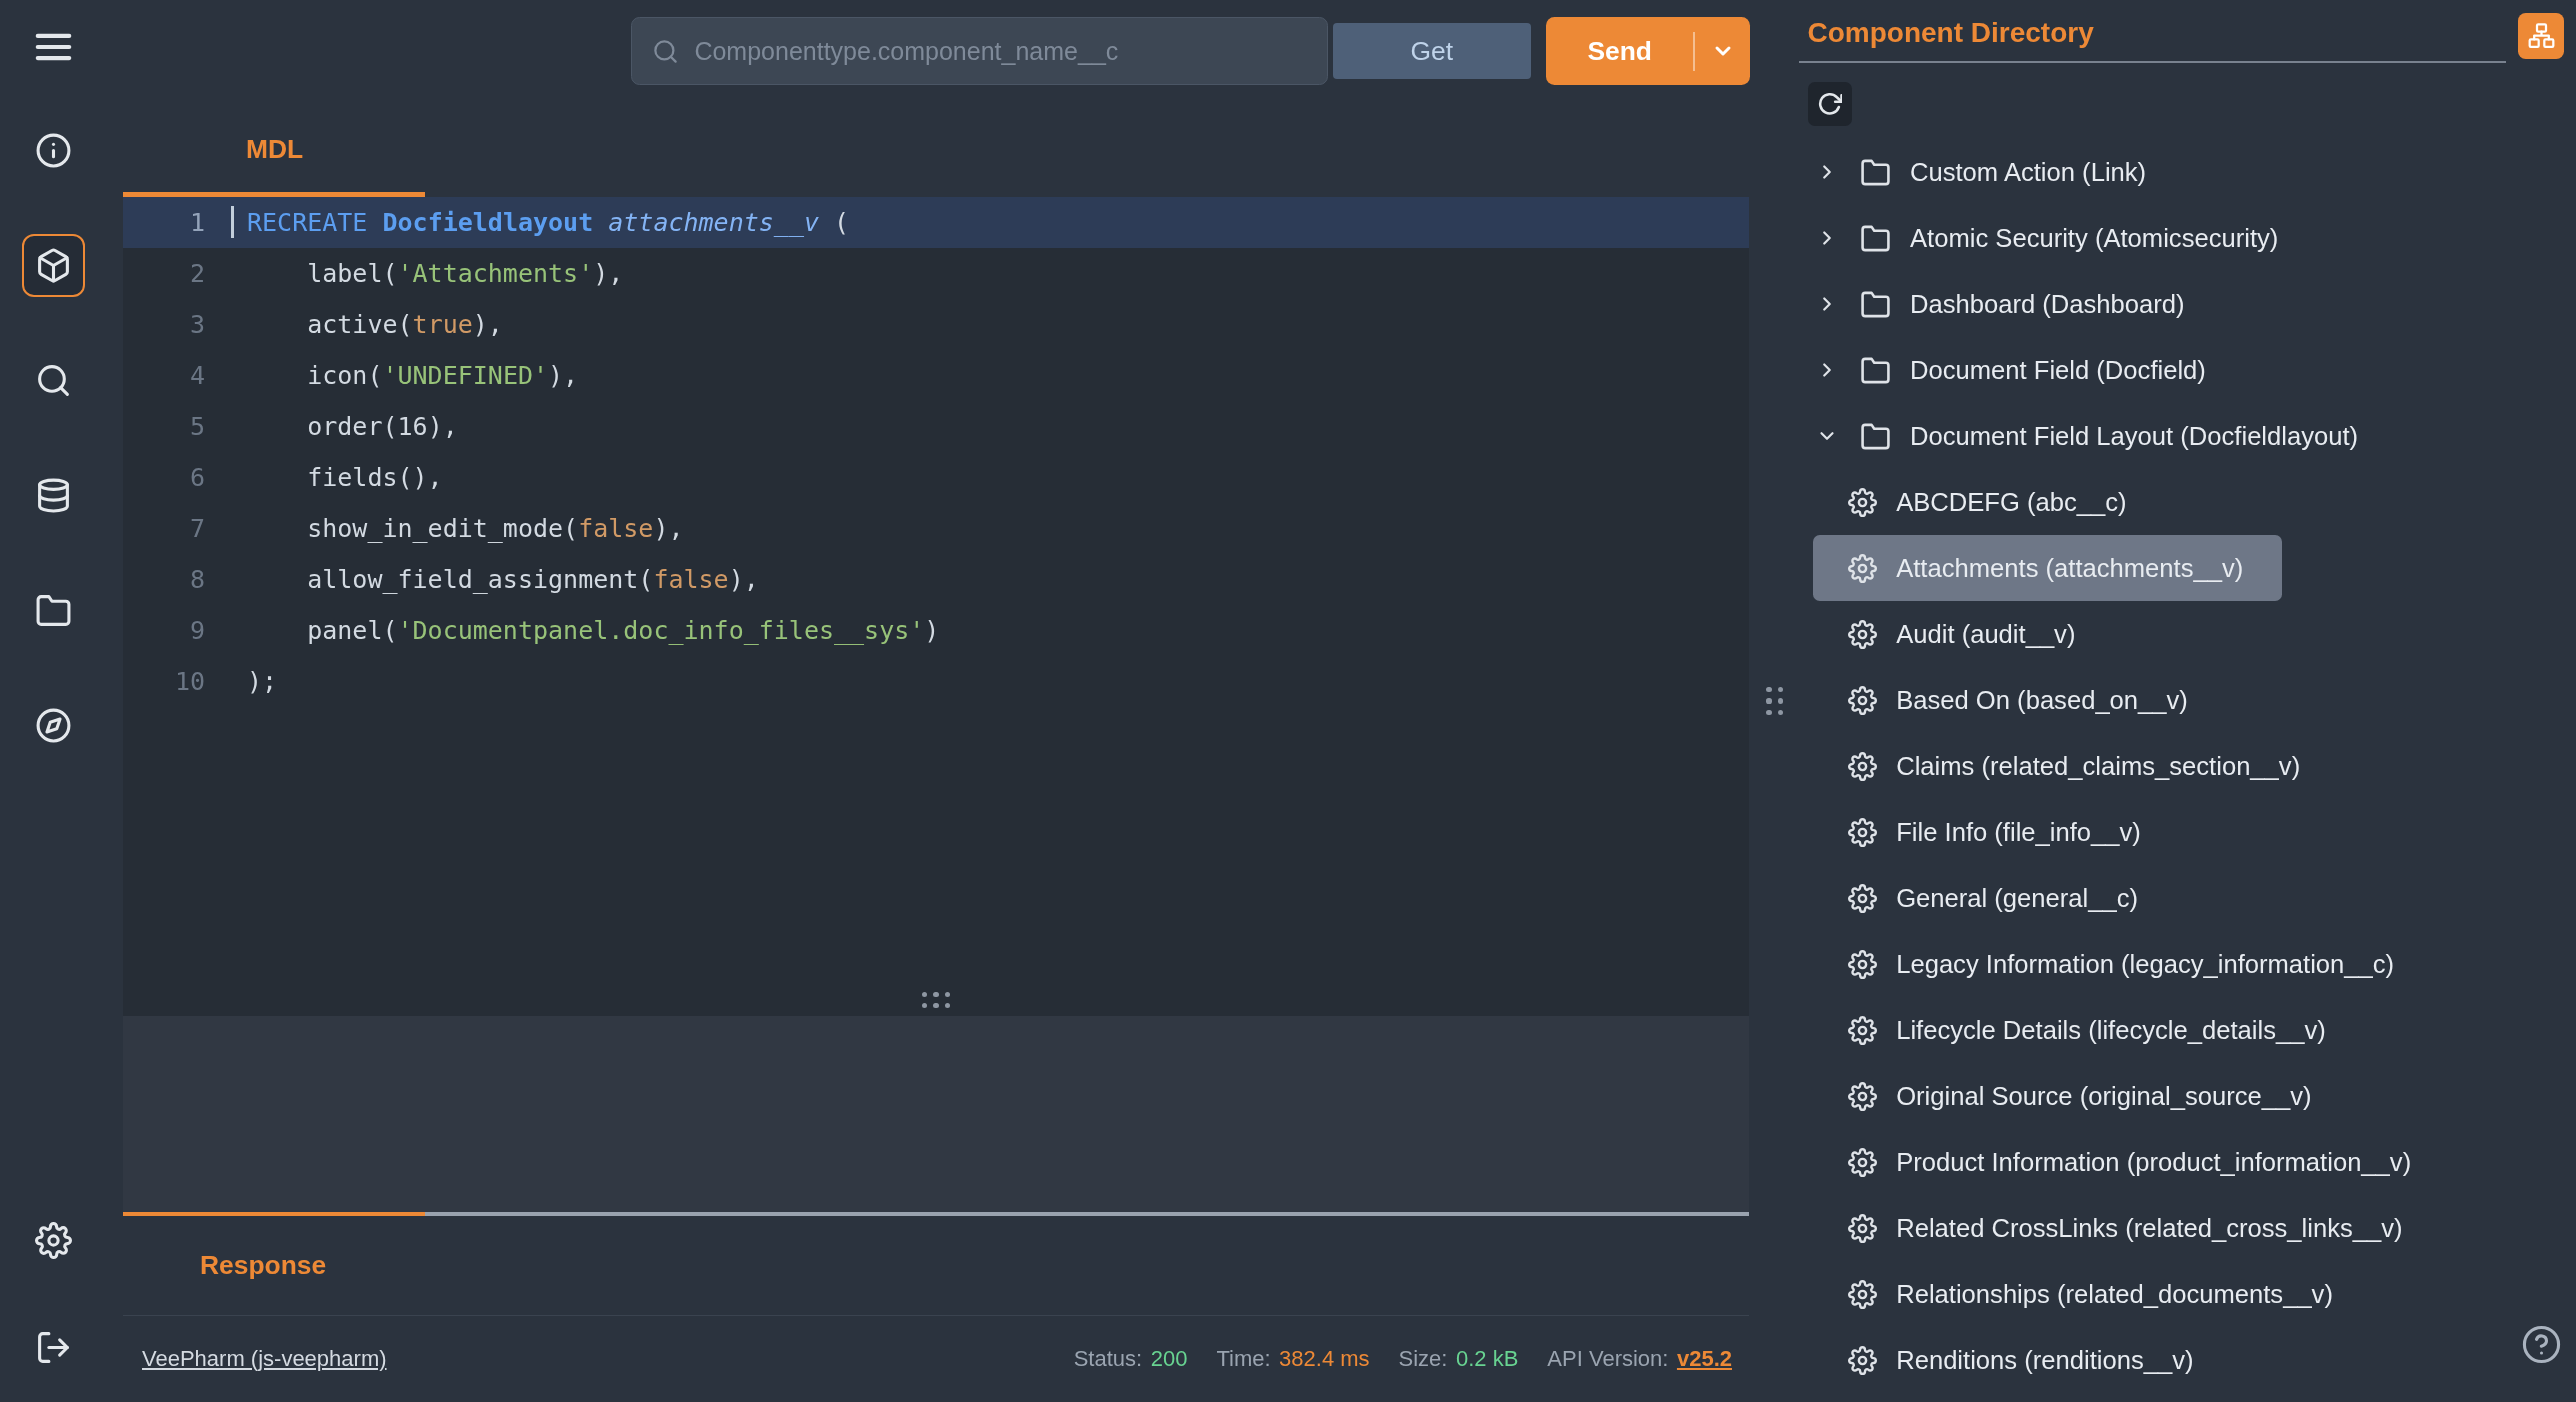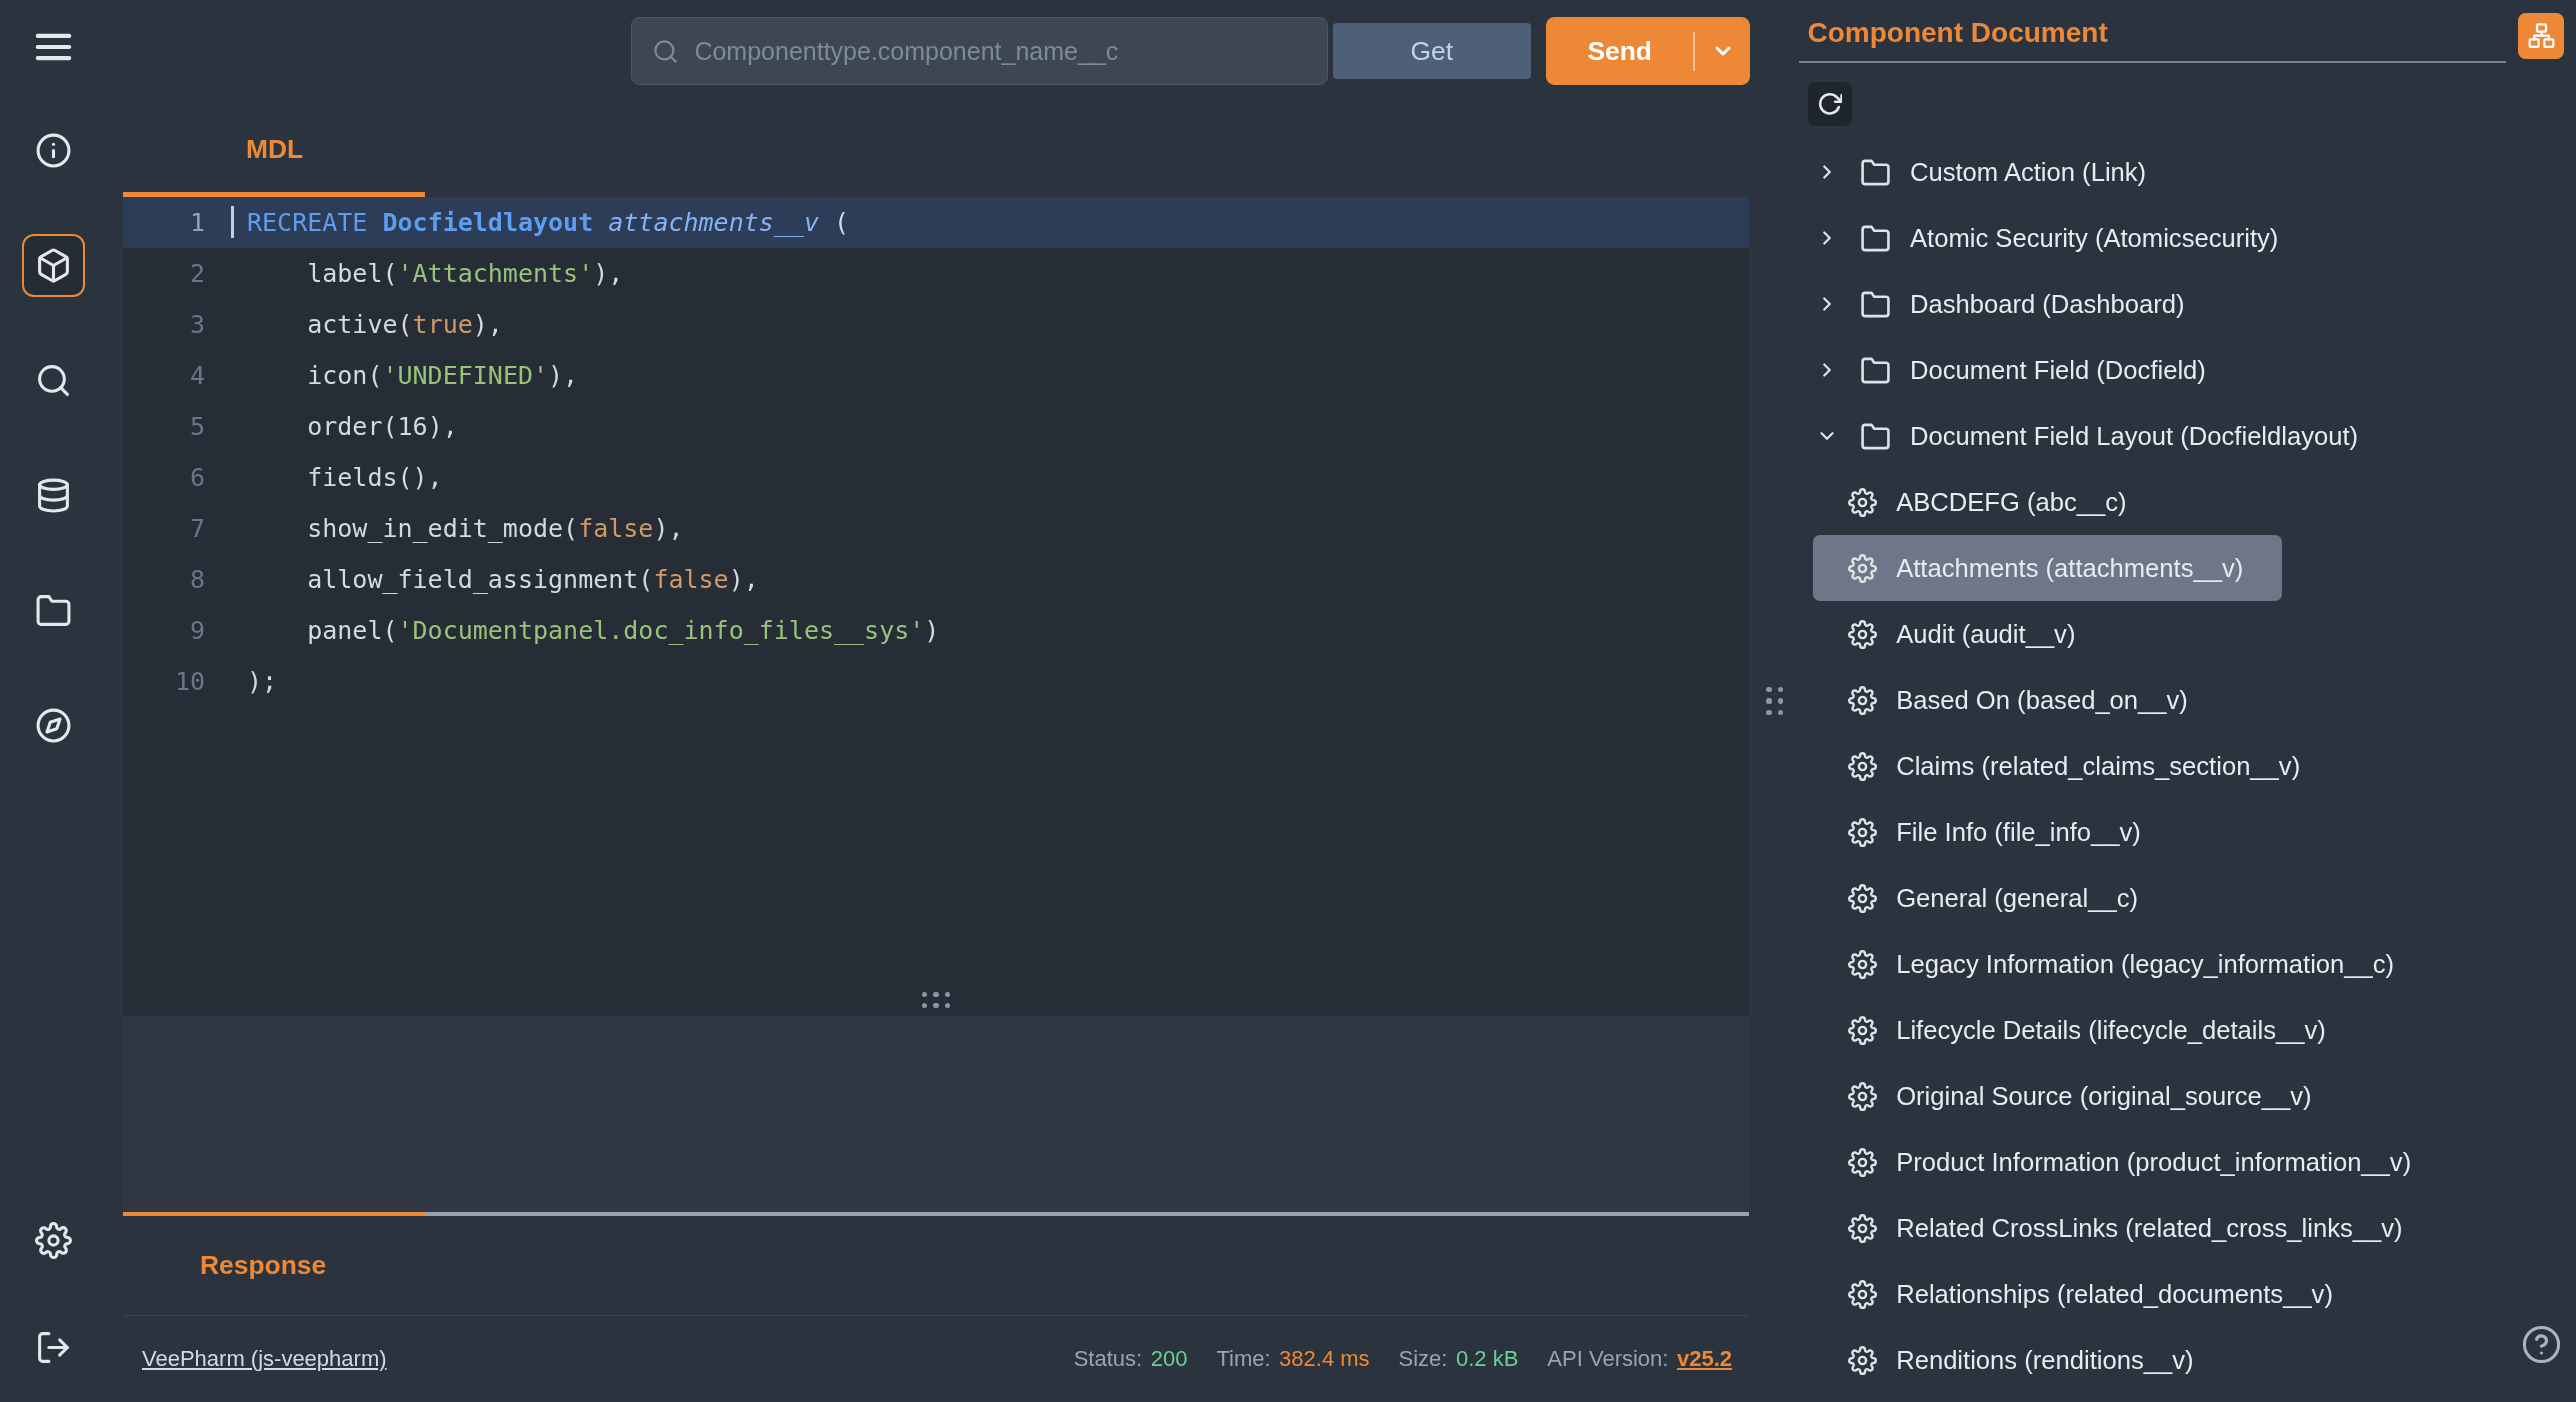--- a/index.html
+++ b/index.html
@@ -310,21 +310,21 @@
         <span class="dot"></span>
       <span class="dot"></span>
         <span class="dot"></span>
       <span class="dot"></span>
         <span class="dot"></span>
     </div>
   </div>
 
   <div class="right-panel">
     <div class="rp-header">
-      <span class="rp-title">Component Document</span>
+      <span class="rp-title">Component Directory</span>
     </div>
     <div class="rp-divider"></div>
     <div class="rp-refresh">
       <svg width="25.6" height="25.6" viewBox="0 0 24 24" fill="none" stroke="currentColor" stroke-width="2.4" stroke-linecap="round" stroke-linejoin="round">
         <polyline points="23 4 23 10 17 10"></polyline>
           <path d="M20.49 15a9 9 0 1 1-2.12-9.36L23 10"></path>
       </svg>
     </div>
     <div class="tree">
   <div class="tree-row folder">

